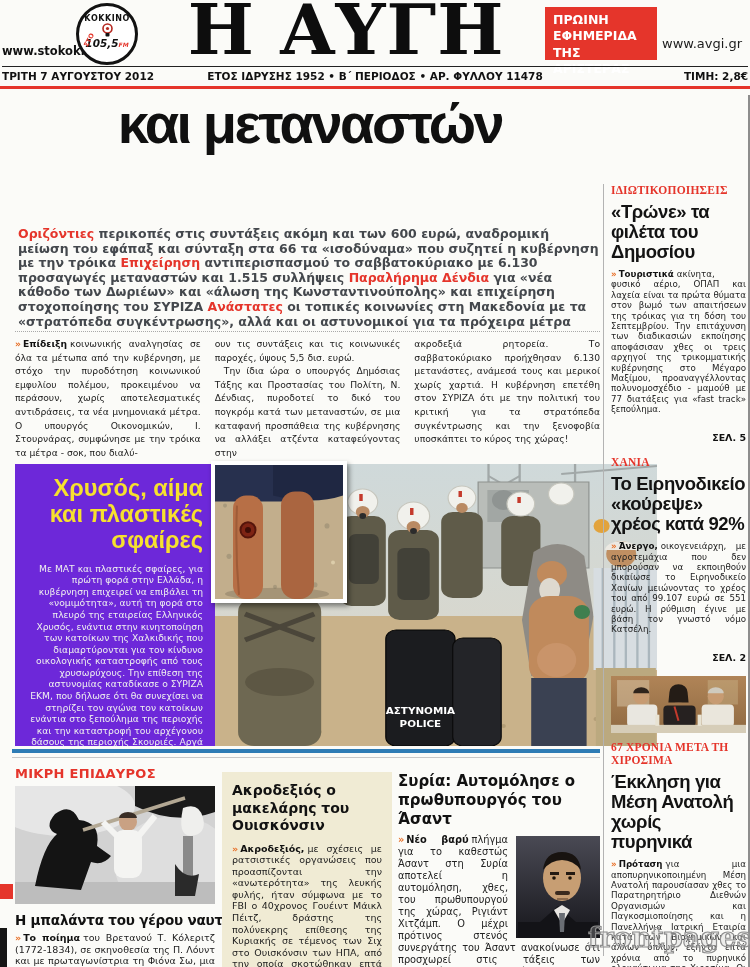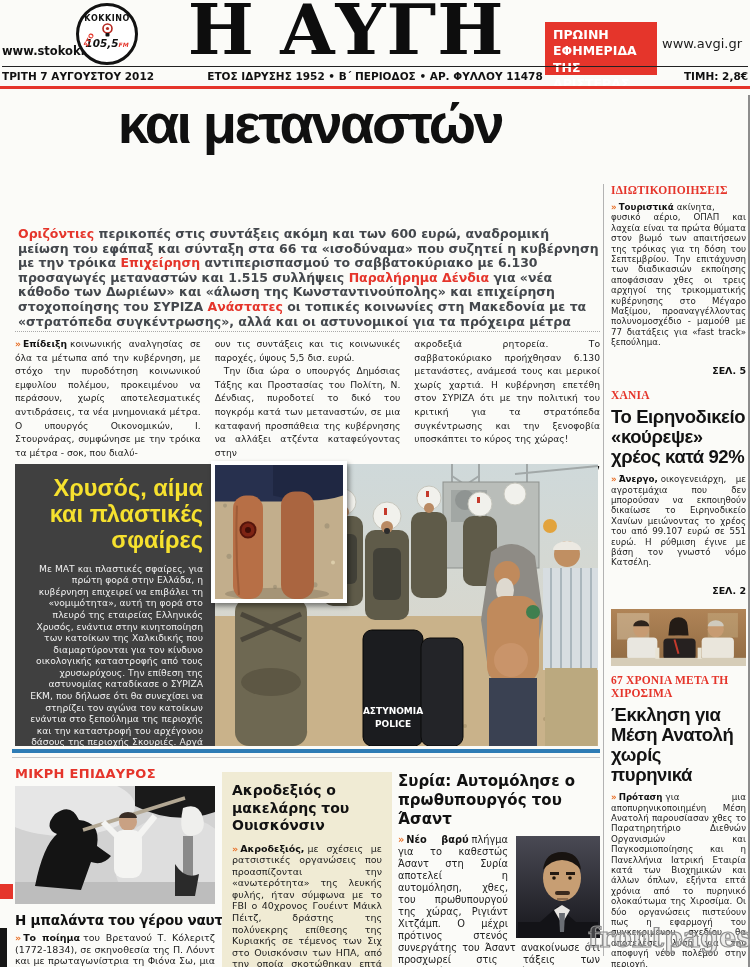--- a/index.html
+++ b/index.html
@@ -19,21 +19,21 @@
   .left-url{position:absolute;left:2px;top:44px;font-size:11.5px;font-weight:bold;color:#111;}
   .radio-logo{position:absolute;left:76px;top:3px;width:62px;height:62px;border:3px solid #121212;border-radius:50%;
     background:#fff;text-align:center;box-sizing:border-box;}
   .rl-name{font-size:8px;font-weight:bold;letter-spacing:.5px;color:#111;margin-top:8px;}
   .rl-sto{position:absolute;left:3px;top:30px;font-size:6.5px;font-weight:bold;color:var(--red);transform:rotate(-62deg);}
   .rl-bulb{display:block;margin:0 auto;}
   .rl-freq{font-size:10.5px;font-weight:bold;font-style:italic;color:#111;line-height:1;}
   .rl-fm{font-size:6px;font-weight:bold;color:var(--red);}
   .masthead{position:absolute;left:150px;top:-3px;width:392px;text-align:center;
     font-family:"DejaVu Serif",serif;font-weight:bold;font-size:70px;line-height:66px;color:#0d0d0d;letter-spacing:1px;}
-  .tagline-box{position:absolute;left:545px;top:22px;width:112px;height:53px;background:var(--red);
+  .tagline-box{position:absolute;left:545px;top:7px;width:112px;height:53px;background:var(--red);
     color:#fff;font-weight:bold;font-size:12.5px;line-height:1.3;padding:5px 0 0 8px;box-sizing:border-box;}
   .right-url{position:absolute;left:662px;top:36px;font-size:13px;color:#1c1c1c;}
   .header-rule{position:absolute;left:2px;width:746px;top:66px;border-top:1.5px solid #222;}
   .date-row{position:absolute;left:2px;top:70px;width:746px;height:14px;font-size:10.5px;font-weight:bold;color:#111;}
   .dr-left{position:absolute;left:0;}
   .dr-center{position:absolute;left:0;width:100%;text-align:center;}
   .dr-right{position:absolute;right:0;}
   .red-rule{position:absolute;left:0;top:86px;width:750px;height:3px;background:var(--red);}
   
   .headline{position:absolute;left:10px;top:94px;width:738px;color:#101010;
@@ -47,26 +47,26 @@
   .col-sep{position:absolute;left:15px;top:331px;width:585px;border-top:1px dotted #a9a9a9;}
   
   .lead-cols{position:absolute;left:15px;top:337px;width:585px;display:flex;gap:14px;
     font-size:9.2px;line-height:13.6px;color:#222;text-align:justify;}
   .lead-cols .col{flex:1;}
   .col-pre{white-space:pre-line;}
   .marker{color:#e8712a;font-weight:bold;margin-right:2px;}
   .lead-word{font-weight:bold;color:#111;margin-right:3px;}
   .page-ref{display:block;text-align:right;font-weight:bold;font-size:10px;color:#111;margin-top:18px;}
   
-  .gold-box{position:absolute;left:15px;top:464px;width:200px;height:282px;background:#404040;
+  .gold-box{position:absolute;left:15px;top:464px;width:200px;height:282px;background:#6d28d9;
     color:#efefef;padding:10px 12px 8px 12px;box-sizing:border-box;text-align:right;overflow:hidden;}
   .gold-title{color:var(--yellow);font-size:23.5px;line-height:1.1;font-weight:bold;
     font-family:"Liberation Sans","DejaVu Sans",sans-serif;margin:2px 0 9px 0;}
   .gold-body{font-size:9.2px;line-height:11.6px;}
-  .main-photo{position:absolute;left:215px;top:464px;width:383px;height:282px;border-radius:28px;}
+  .main-photo{position:absolute;left:215px;top:464px;width:442px;height:282px;border-radius:28px;}
   .inset-photo{position:absolute;left:211px;top:461px;width:136px;height:142px;background:#fff;
     border:4px solid #fff;box-sizing:border-box;box-shadow:2px 3px 5px rgba(0,0,0,.45);}
   .main-photo svg,.inset-photo svg{display:block;width:100%;height:100%;}
   
   .blue-rule{position:absolute;left:12px;top:749px;width:588px;height:3.5px;background:var(--blue);}
   .gray-rule{position:absolute;left:12px;top:757px;width:588px;height:1px;background:#c8c8c8;}
   
   .kicker{color:var(--red);font-weight:bold;font-size:13px;letter-spacing:.3px;}
   .bot-left{position:absolute;left:15px;top:766px;width:200px;}
   .bl-photo{width:200px;height:118px;margin-top:5px;}
@@ -359,20 +359,21 @@
       <span class="marker">»</span><span class="lead-word">Νέο βαρύ</span><span>πλήγμα για το καθεστώς Άσαντ στη Συρία αποτελεί η αυτομόληση, χθες, του πρωθυπουργού της χώρας, Ριγιάντ Χιτζάμπ. Ο μέχρι πρότινος στενός συνεργάτης του Άσαντ ανακοίνωσε ότι προσχωρεί στις τάξεις των εξεγερμένων καταγγέλλοντας τη «γενοκτονία» που, όπως είπε, διαπράττει το καθεστώς. Ο Λευκός Οίκος υποστηρίζει ότι ο Άσαντ έχει απολέσει τη συνοχή του στενού κύκλου του και αγωνίζεται για την επιβίωσή του.</span>
       
     </div>
   </div>
 
   <div class="sb-divider"></div>
   <div class="sidebar">
 
     <div class="sb-article">
       <div class="sb-kicker">ΙΔΙΩΤΙΚΟΠΟΙΗΣΕΙΣ</div>
+      <div class="sb-title">«Τρώνε» τα φιλέτα του Δημοσίου</div>
       <div class="sb-body">
         <span class="marker">»</span><span class="lead-word">Τουριστικά</span><span>ακίνητα, φυσικό αέριο, ΟΠΑΠ και λαχεία είναι τα πρώτα θύματα στον βωμό των απαιτήσεων της τρόικας για τη δόση του Σεπτεμβρίου. Την επιτάχυνση των διαδικασιών εκποίησης αποφάσισαν χθες οι τρεις αρχηγοί της τρικομματικής κυβέρνησης στο Μέγαρο Μαξίμου, προαναγγέλλοντας πολυνομοσχέδιο - μαμούθ με 77 διατάξεις για «fast track» ξεπούλημα.</span>
         <span class="page-ref">ΣΕΛ. 5</span>
       </div>
     </div>
 
     <div class="sb-article">
       <div class="sb-kicker">ΧΑΝΙΑ</div>
       <div class="sb-title">Το Ειρηνοδικείο «κούρεψε» χρέος κατά 92%</div>
       <div class="sb-body">

